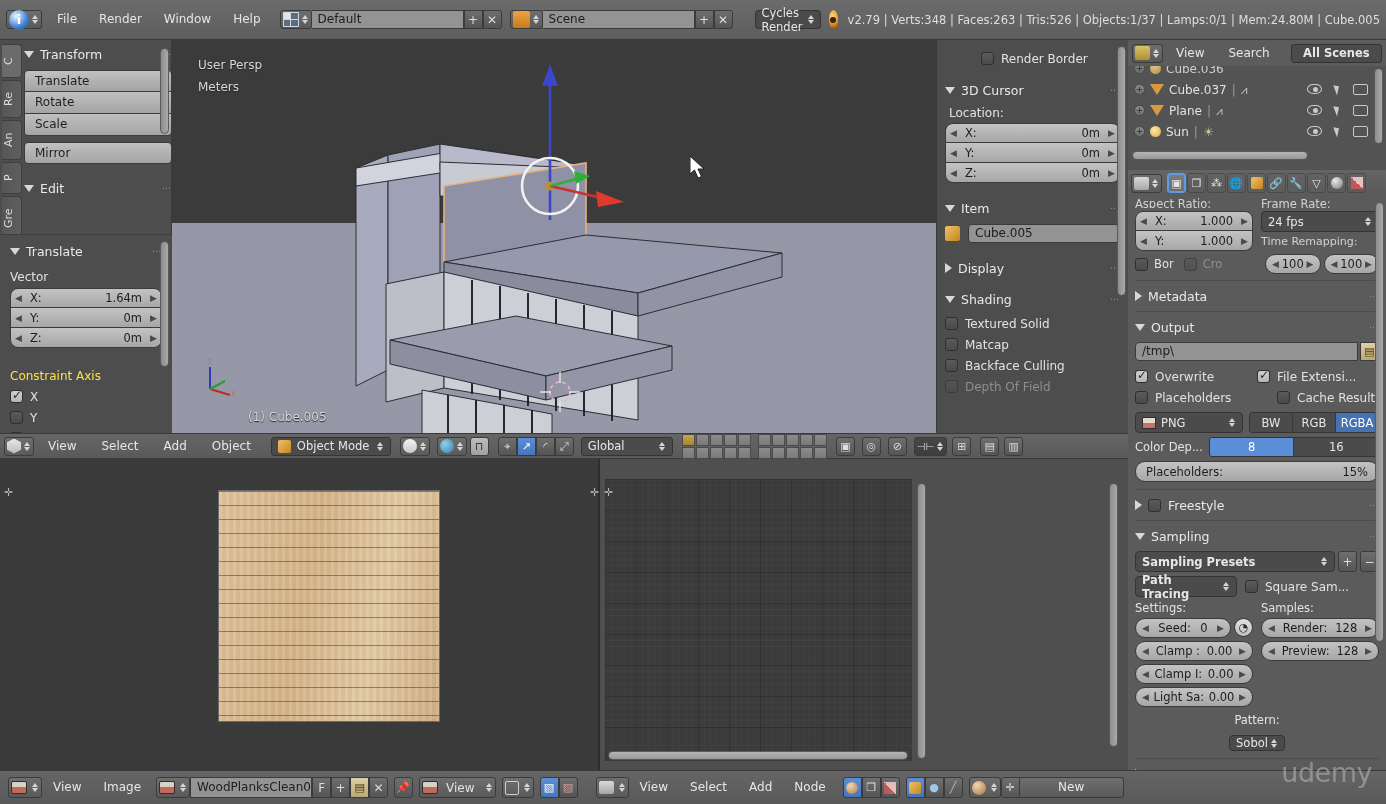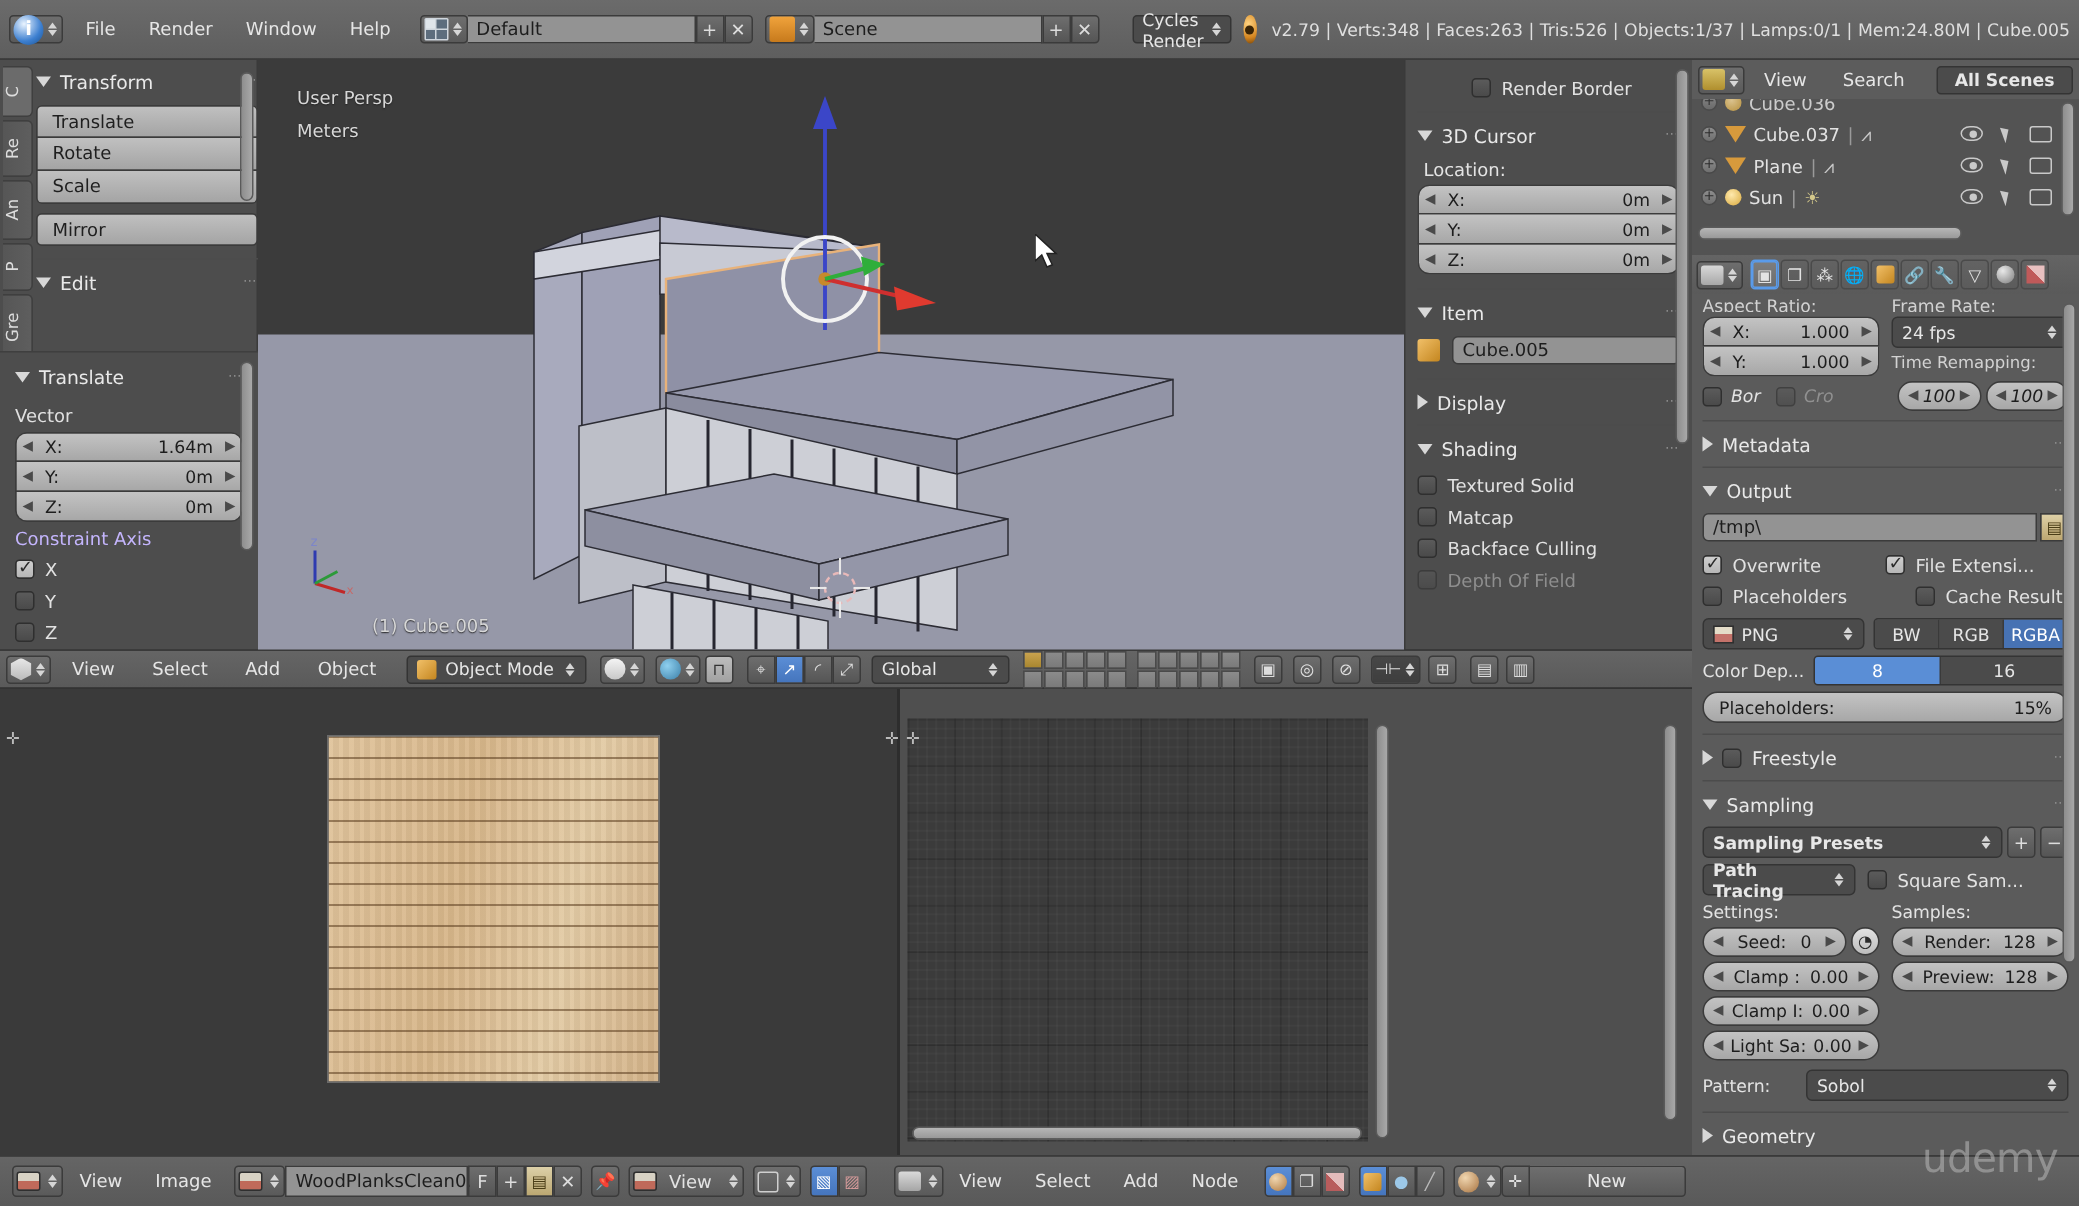--- a/index.html
+++ b/index.html
@@ -368,21 +368,21 @@
           <span class="val">0m</span>
           <span class="arr">▶</span>
         </div>
         <div class="numfield" style="border-top:none;border-radius:0 0 8px 8px;">
           <span class="arr">◀</span>
           <span class="lab" style="margin-right:auto;">Z:</span>
           <span class="val">0m</span>
           <span class="arr">▶</span>
         </div>
       </div>
-      <div style="margin-top:4px;font-size:12px;color:#c4b5fd;">Constraint Axis</div>
+      <div style="margin-top:21px;font-size:12px;color:#fde047;">Constraint Axis</div>
       <div class="cbxrow" style="margin-top:3px;">
         <span class="cbx on"></span>
         <span>X</span>
       </div>
       <div class="cbxrow">
         <span class="cbx"></span>
         <span>Y</span>
       </div>
       <div class="cbxrow">
         <span class="cbx"></span>
@@ -736,21 +736,21 @@
           <div class="darkfield" style="height:21px;border-radius:4px;">
             <span>24 fps</span>
             <span class="spin">
                 <i class="up"></i>
                 <i class="dn"></i>
               </span>
           </div>
           <div style="font-size:11px;color:#d2d2d2;margin-top:3px;">Time Remapping:</div>
         </div>
       </div>
-      <div style="display:flex;gap:16px;margin-top:3px;font-style:italic;">
+      <div style="display:flex;gap:16px;margin-top:3px;">
         <div style="flex:1;display:flex;align-items:center;gap:6px;">
           <span class="cbx"></span>
           <span style="font-size:11.5px;">Bor</span>
           <span class="cbx" style="opacity:.6;margin-left:4px;"></span>
           <span style="font-size:11.5px;color:#909090;">Cro</span>
         </div>
         <div style="flex:1;display:flex;gap:3px;">
           <div class="pill" style="flex:1;">
             <span class="arr">◀</span>
             <span>100</span>
@@ -917,21 +917,21 @@
           </div>
           <div class="pill" style="margin-top:3px;">
             <span class="arr">◀</span>
             <span>Preview:</span>
             <span>128</span>
             <span class="arr">▶</span>
           </div>
         </div>
       </div>
 
-      <div style="display:flex;align-items:center;gap:24px;margin-top:6px;">
+      <div style="display:flex;align-items:center;gap:8px;margin-top:6px;flex-direction:column;">
         <span style="font-size:11.5px;">Pattern:</span>
         <div class="darkfield" style="flex:1;height:21px;border-radius:4px;">
           <span>Sobol</span>
           <span class="spin">
               <i class="up"></i>
               <i class="dn"></i>
             </span>
         </div>
       </div>
 

